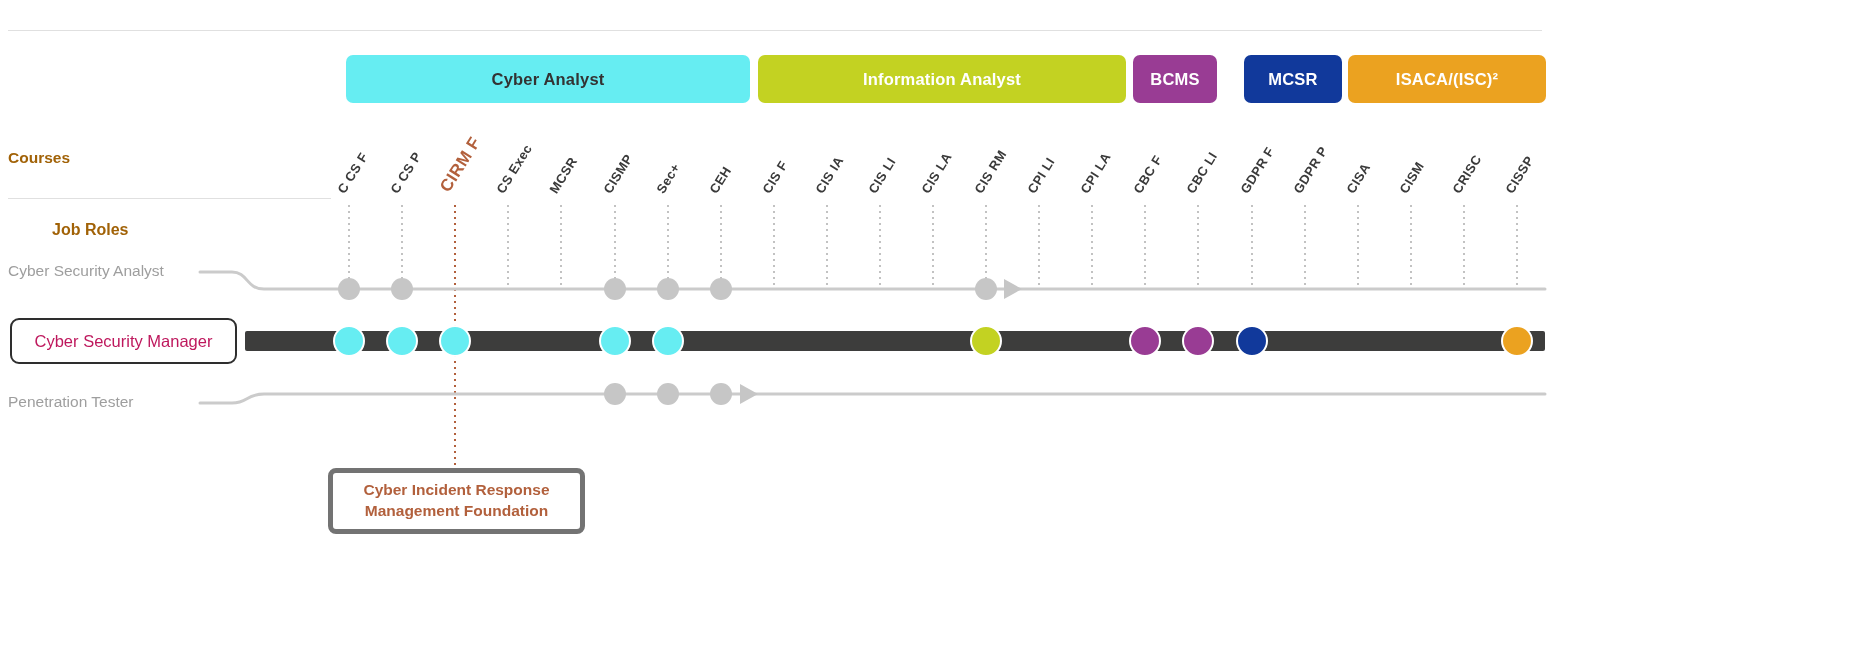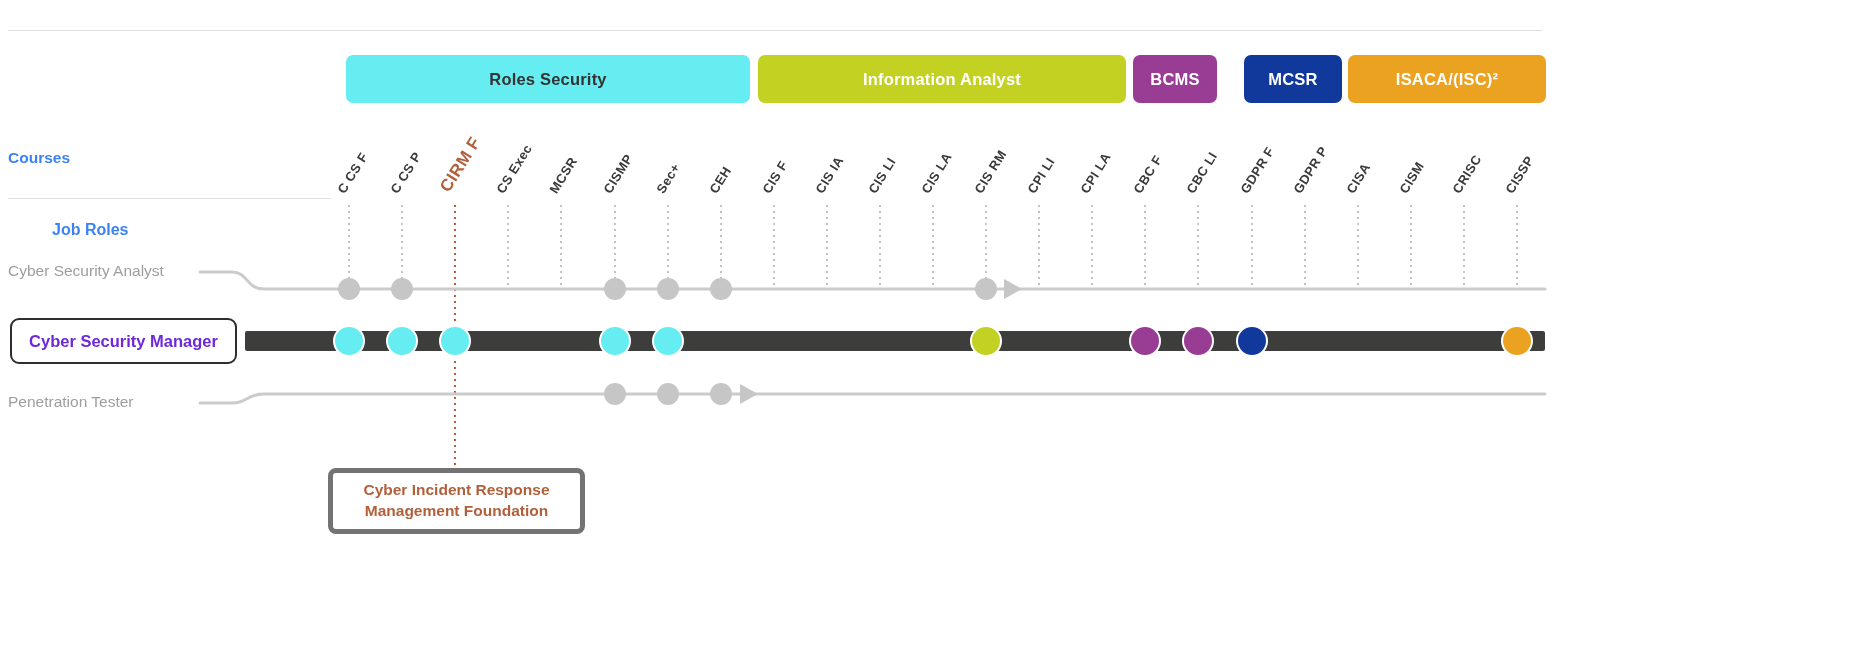--- a/index.html
+++ b/index.html
@@ -3,44 +3,44 @@
 <meta charset="utf-8">
 <style>
   *{box-sizing:border-box;}
   html,body{margin:0;padding:0;background:#ffffff;}
   body{font-family:"Liberation Sans",sans-serif;}
   #stage{position:relative;width:1850px;height:650px;background:#fff;overflow:hidden;}
   .rule{position:absolute;height:1px;background:#E0E0E0;}
   #top-rule{left:8px;top:30px;width:1534px;}
   #courses-rule{left:8px;top:198px;width:323px;}
   .cat-bar{position:absolute;top:55px;height:48px;border-radius:7px;display:flex;align-items:center;justify-content:center;font-weight:bold;font-size:16.5px;letter-spacing:0.2px;}
-  .section-label{position:absolute;left:8px;color:#3b82f6;font-weight:bold;}
+  .section-label{position:absolute;left:8px;color:#a16207;font-weight:bold;}
   #courses-label{top:149px;font-size:15.5px;}
   #job-roles-label{top:221px;font-size:16px;margin-left:44px;}
   .course-anchor{position:absolute;width:0;height:0;}
   .course-text{position:absolute;left:0;bottom:0;transform-origin:0 100%;transform:rotate(-58deg);white-space:nowrap;font-size:13px;font-weight:bold;color:#3A3A3A;letter-spacing:0.4px;}
   .course-text.hl{font-size:17px;color:#B2603C;}
   .dotline{position:absolute;width:2px;margin-left:-1px;background-image:repeating-linear-gradient(to bottom,#C2C2C2 0 2px,transparent 2px 6px);}
   .dotline.hl{background-image:repeating-linear-gradient(to bottom,#B2603C 0 2px,transparent 2px 6px);}
   .role-label{position:absolute;left:8px;font-size:15.5px;color:#9E9E9E;}
   #role-box{position:absolute;left:10px;top:318px;width:227px;height:46px;border:2.5px solid #2E2E2E;border-radius:9px;background:#fff;display:flex;align-items:center;justify-content:center;}
-  #role-box span{font-weight:bold;font-size:16.5px;color:#6d28d9;}
+  #role-box span{font-weight:normal;font-size:16.5px;color:#be185d;}
   .dot{position:absolute;border-radius:50%;}
   .dot.light{width:22px;height:22px;}
   .dot.primary{width:32px;height:32px;border:2px solid #fff;}
   #callout{position:absolute;left:328px;top:468px;width:257px;border:5px solid #737373;border-radius:8px;background:#fff;padding:7px 6px;text-align:center;color:#B2603C;font-weight:bold;font-size:15.5px;line-height:1.35;}
   svg#lines{position:absolute;left:0;top:0;pointer-events:none;}
 </style>
 </head>
 <body>
 
 <div id="stage">
   <div id="top-rule" class="rule"></div>
   <div id="category-bars">
-      <div class="cat-bar" style="left: 346px; width: 404px; background: rgb(102, 237, 242); color: rgb(51, 51, 51);">Roles Security</div>
+      <div class="cat-bar" style="left: 346px; width: 404px; background: rgb(102, 237, 242); color: rgb(51, 51, 51);">Cyber Analyst</div>
       <div class="cat-bar" style="left: 758px; width: 368px; background: rgb(195, 210, 34); color: rgb(255, 255, 255);">Information Analyst</div>
       <div class="cat-bar" style="left: 1133px; width: 84px; background: rgb(153, 60, 148); color: rgb(255, 255, 255);">BCMS</div>
       <div class="cat-bar" style="left: 1244px; width: 98px; background: rgb(17, 57, 155); color: rgb(255, 255, 255);">MCSR</div>
       <div class="cat-bar" style="left: 1348px; width: 198px; background: rgb(235, 162, 32); color: rgb(255, 255, 255);">ISACA/(ISC)²</div>
     </div>
   <div id="courses-label" class="section-label">Courses</div>
   <div id="courses-rule" class="rule"></div>
   <div id="gridlines">
       <div class="dotline" style="left: 349px; top: 205px; height: 84px;"></div>
       <div class="dotline" style="left: 402px; top: 205px; height: 84px;"></div>

